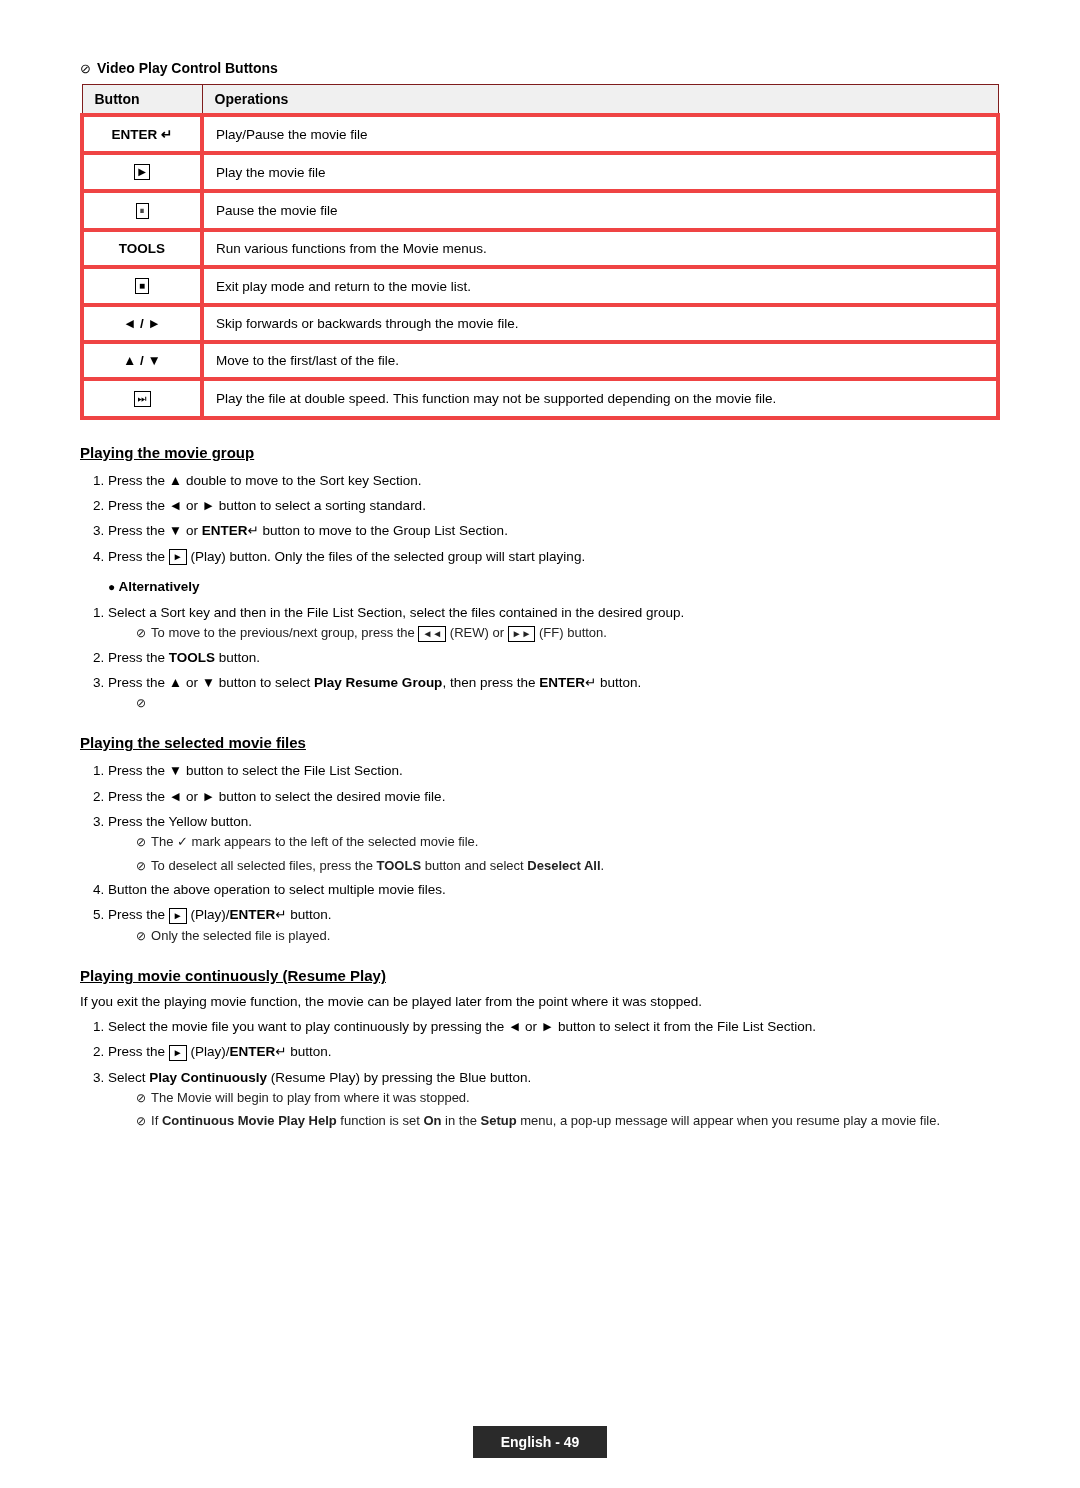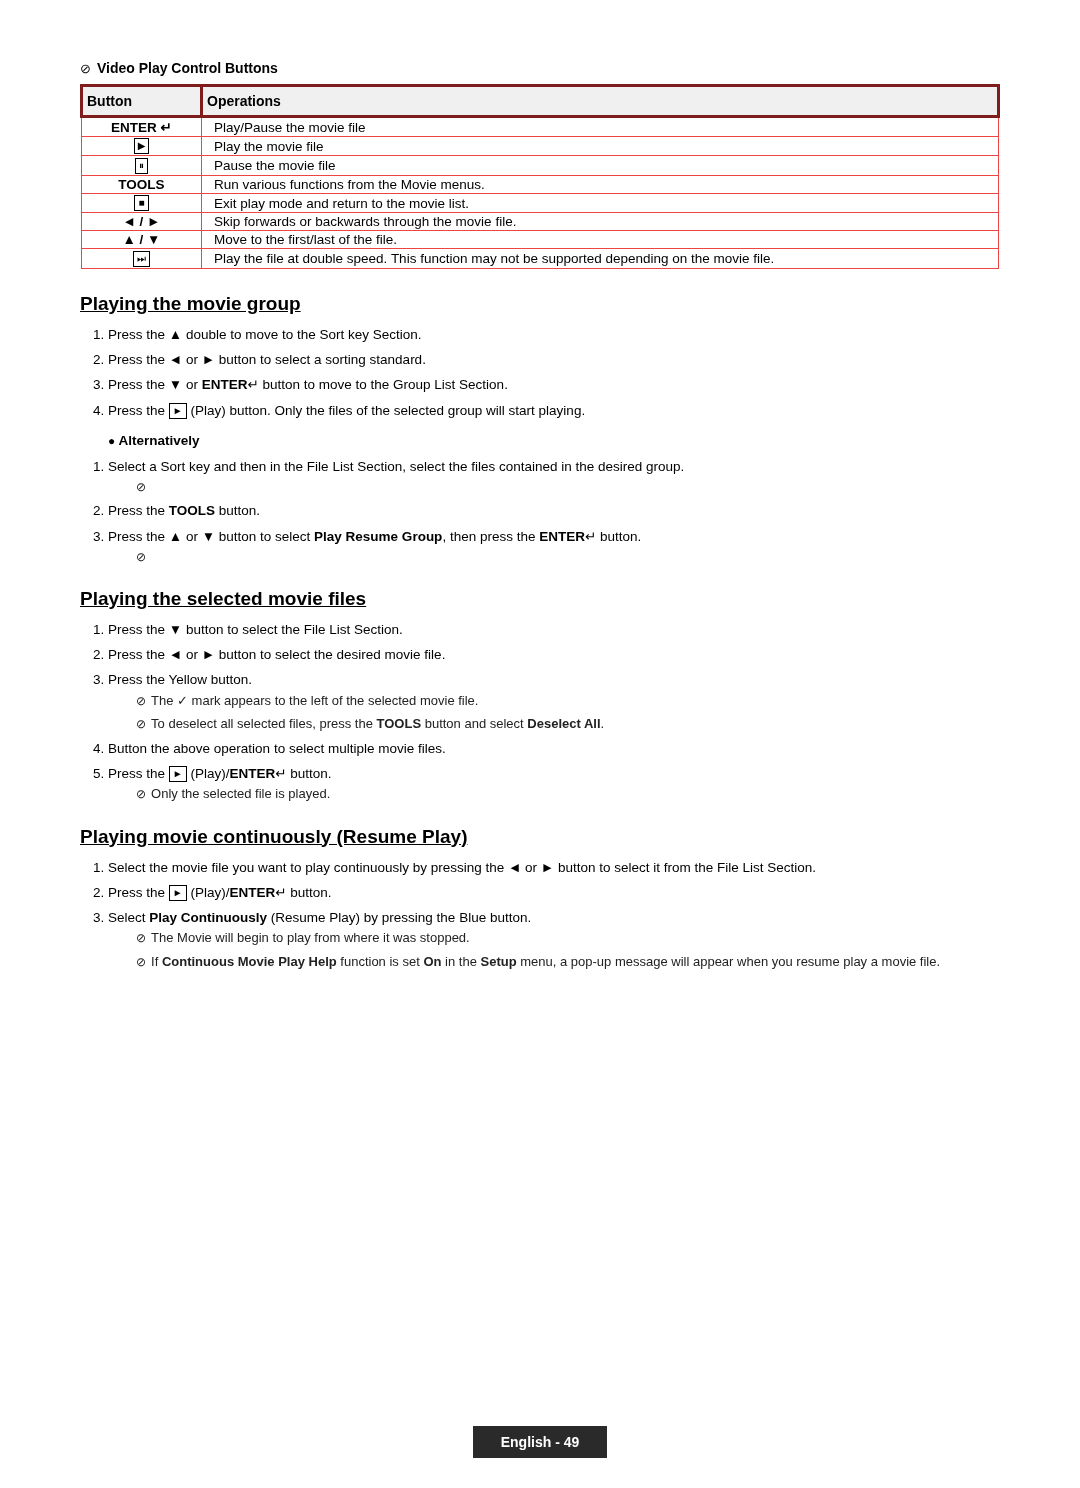--- a/index.html
+++ b/index.html
@@ -34,40 +34,40 @@
       font-weight: bold;
       font-size: 14px;
     }
     table {
       border-collapse: collapse;
       width: 100%;
       margin-bottom: 24px;
     }
     table th {
       background: #f0f0f0;
-      border: 3px solid #7f1d1d;
-      padding: 6px 4px;
+      border: 1px solid #7f1d1d;
+      padding: 6px 12px;
       text-align: left;
       font-weight: bold;
       font-size: 14px;
     }
     table td {
-      border: 1px solid #ef4444;
-      padding: 1px 12px;
+      border: 4px solid #ef4444;
+      padding: 9px 12px;
       font-size: 13.5px;
       vertical-align: middle;
     }
     table td:first-child {
       text-align: center;
       font-weight: bold;
       width: 120px;
     }
     .section-heading {
       font-weight: bold;
-      font-size: 19px;
+      font-size: 15px;
       text-decoration: underline;
       margin-bottom: 10px;
       margin-top: 22px;
     }
     ol {
       margin-left: 28px;
       margin-bottom: 10px;
     }
     ol li {
       margin-bottom: 5px;
@@ -191,20 +191,21 @@
     <li>Press the <span class="inline-icon">►</span> (Play) button. Only the files of the selected group will start playing.</li>
   </ol>
 
   <ul class="bullet-list" style="margin-left:28px; ">
     <li><span class="bold">Alternatively</span></li>
   </ul>
   <ol>
     <li>Select a Sort key and then in the File List Section, select the files contained in the desired group.
       <div class="note-line">
         <span class="note-icon">⊘</span>
+        <span>To move to the previous/next group, press the <span class="inline-icon">◄◄</span> (REW) or <span class="inline-icon">►►</span> (FF) button.</span>
       </div>
     </li>
     <li>Press the <kbd>TOOLS</kbd> button.</li>
     <li>Press the ▲ or ▼ button to select <span class="bold">Play Resume Group</span>, then press the <kbd>ENTER</kbd>↵ button.
       <div class="note-line">
         <span class="note-icon">⊘</span>
       </div>
     </li>
   </ol>
 
@@ -225,20 +226,21 @@
     <li>Button the above operation to select multiple movie files.</li>
     <li>Press the <span class="inline-icon">►</span> (Play)/<kbd>ENTER</kbd>↵ button.
       <div class="note-line">
         <span class="note-icon">⊘</span>
         <span>Only the selected file is played.</span>
       </div>
     </li>
   </ol>
 
   <div class="section-heading">Playing movie continuously (Resume Play)</div>
+  <p style="font-size:13.5px; margin-bottom:8px;">If you exit the playing movie function, the movie can be played later from the point where it was stopped.</p>
   <ol>
     <li>Select the movie file you want to play continuously by pressing the ◄ or ► button to select it from the File List Section.</li>
     <li>Press the <span class="inline-icon">►</span> (Play)/<kbd>ENTER</kbd>↵ button.</li>
     <li>Select <span class="bold">Play Continuously</span> (Resume Play) by pressing the Blue button.
       <div class="note-line">
         <span class="note-icon">⊘</span>
         <span>The Movie will begin to play from where it was stopped.</span>
       </div>
       <div class="note-line">
         <span class="note-icon">⊘</span>

